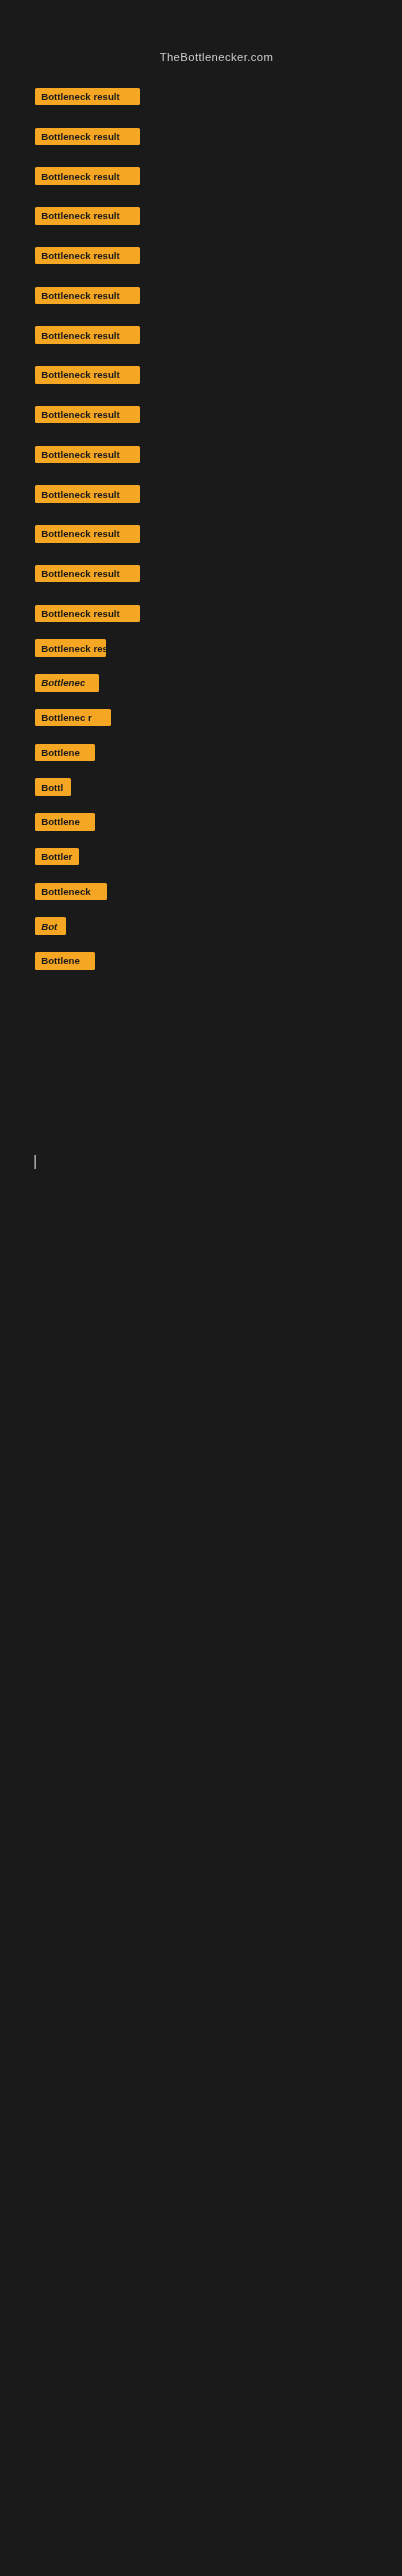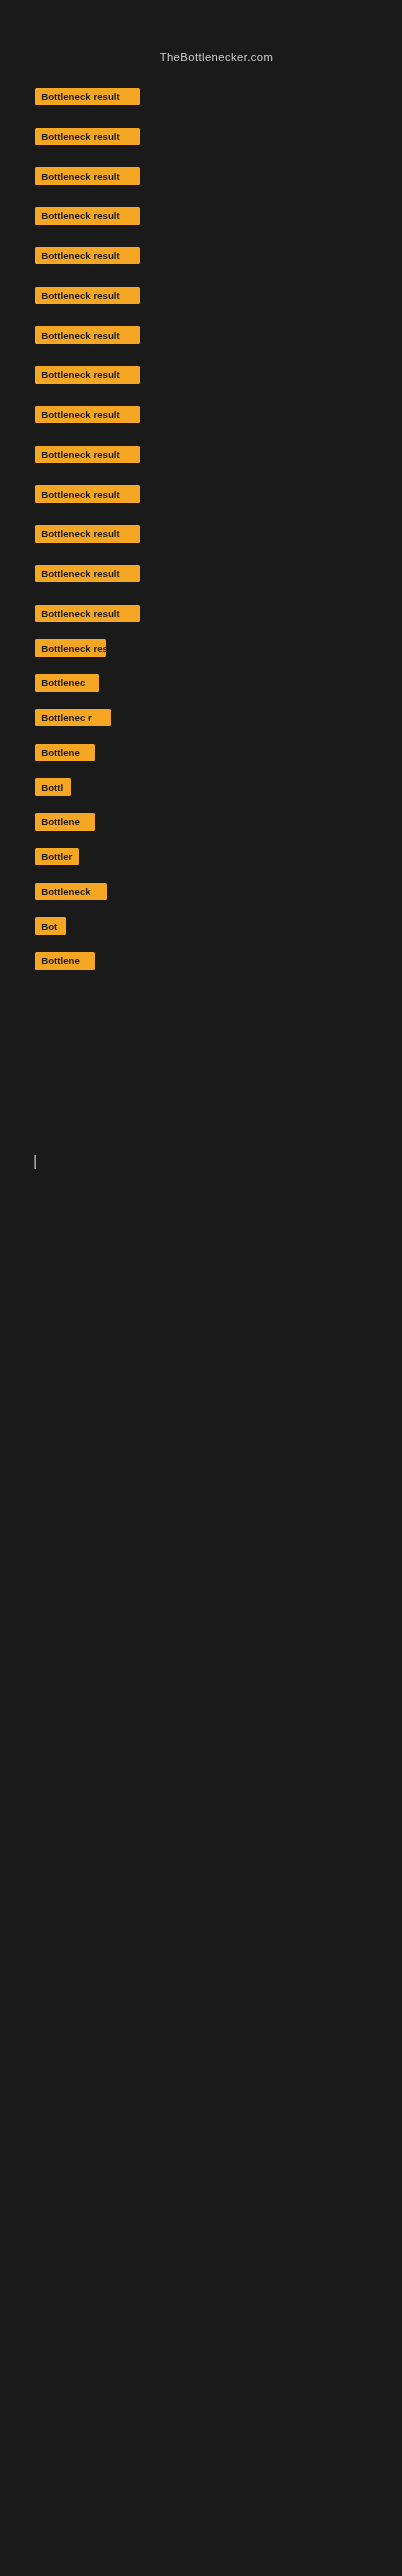--- a/index.html
+++ b/index.html
@@ -75,28 +75,28 @@
     <div class="bottleneck-item" style="margin-bottom: 13px;"><span class="bottleneck-badge" style="max-width: 105px; width: 105px;">Bottleneck result</span></div>
     <div class="bottleneck-item" style="margin-bottom: 13px;"><span class="bottleneck-badge" style="max-width: 105px; width: 105px;">Bottleneck result</span></div>
     <div class="bottleneck-item" style="margin-bottom: 13px;"><span class="bottleneck-badge" style="max-width: 105px; width: 105px;">Bottleneck result</span></div>
     <div class="bottleneck-item" style="margin-bottom: 13px;"><span class="bottleneck-badge" style="max-width: 105px; width: 105px;">Bottleneck result</span></div>
     <div class="bottleneck-item" style="margin-bottom: 13px;"><span class="bottleneck-badge" style="max-width: 105px; width: 105px;">Bottleneck result</span></div>
     <div class="bottleneck-item" style="margin-bottom: 13px;"><span class="bottleneck-badge" style="max-width: 105px; width: 105px;">Bottleneck result</span></div>
     <div class="bottleneck-item" style="margin-bottom: 13px;"><span class="bottleneck-badge" style="max-width: 105px; width: 105px;">Bottleneck result</span></div>
     <div class="bottleneck-item" style="margin-bottom: 13px;"><span class="bottleneck-badge" style="max-width: 105px; width: 105px;">Bottleneck result</span></div>
     <div class="bottleneck-item" style="margin-bottom: 8px;"><span class="bottleneck-badge" style="max-width: 105px; width: 105px;">Bottleneck result</span></div>
     <div class="bottleneck-item" style="margin-bottom: 8px;"><span class="bottleneck-badge" style="max-width: 93px; width: 71px;">Bottleneck res</span></div>
-    <div class="bottleneck-item" style="margin-bottom: 8px;"><span class="bottleneck-badge" style="max-width: 64px; width: 64px;">Bottlenec</span></div>
+    <div class="bottleneck-item" style="margin-bottom: 8px; font-style: italic;"><span class="bottleneck-badge" style="max-width: 64px; width: 64px;">Bottlenec</span></div>
     <div class="bottleneck-item" style="margin-bottom: 8px;"><span class="bottleneck-badge" style="max-width: 76px; width: 76px;">Bottlenec r</span></div>
     <div class="bottleneck-item" style="margin-bottom: 8px;"><span class="bottleneck-badge" style="max-width: 60px; width: 60px;">Bottlene</span></div>
     <div class="bottleneck-item" style="margin-bottom: 8px;"><span class="bottleneck-badge" style="max-width: 36px; width: 36px;">Bottl</span></div>
     <div class="bottleneck-item" style="margin-bottom: 8px;"><span class="bottleneck-badge" style="max-width: 60px; width: 60px;">Bottlene</span></div>
     <div class="bottleneck-item" style="margin-bottom: 8px;"><span class="bottleneck-badge" style="max-width: 48px; width: 44px;">Bottler</span></div>
     <div class="bottleneck-item" style="margin-bottom: 8px;"><span class="bottleneck-badge" style="max-width: 72px; width: 72px;">Bottleneck</span></div>
-    <div class="bottleneck-item" style="margin-bottom: 8px;"><span class="bottleneck-badge" style="max-width: 31px; width: 31px;">Bot</span></div>
+    <div class="bottleneck-item" style="margin-bottom: 8px; font-style: italic;"><span class="bottleneck-badge" style="max-width: 31px; width: 31px;">Bot</span></div>
     <div class="bottleneck-item" style="margin-bottom: 8px;"><span class="bottleneck-badge" style="max-width: 60px; width: 60px;">Bottlene</span></div>
   </div>
 
 <div class="spacer-section"></div>
 
 <div class="cursor-indicator">|</div>
 
 <div class="bottom-section"></div>
 
 

